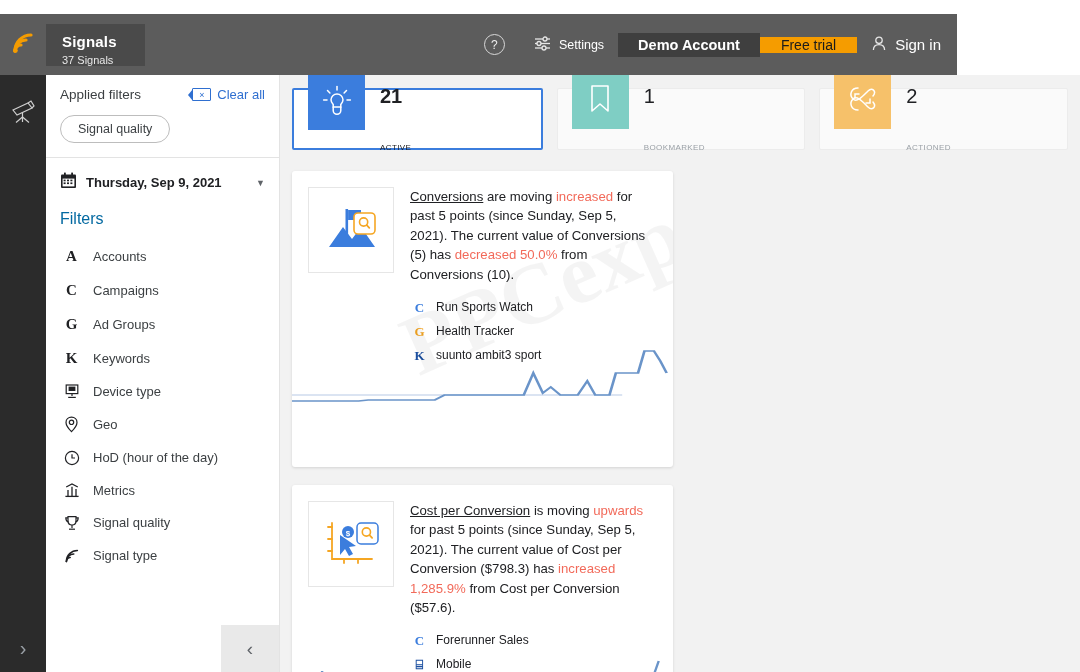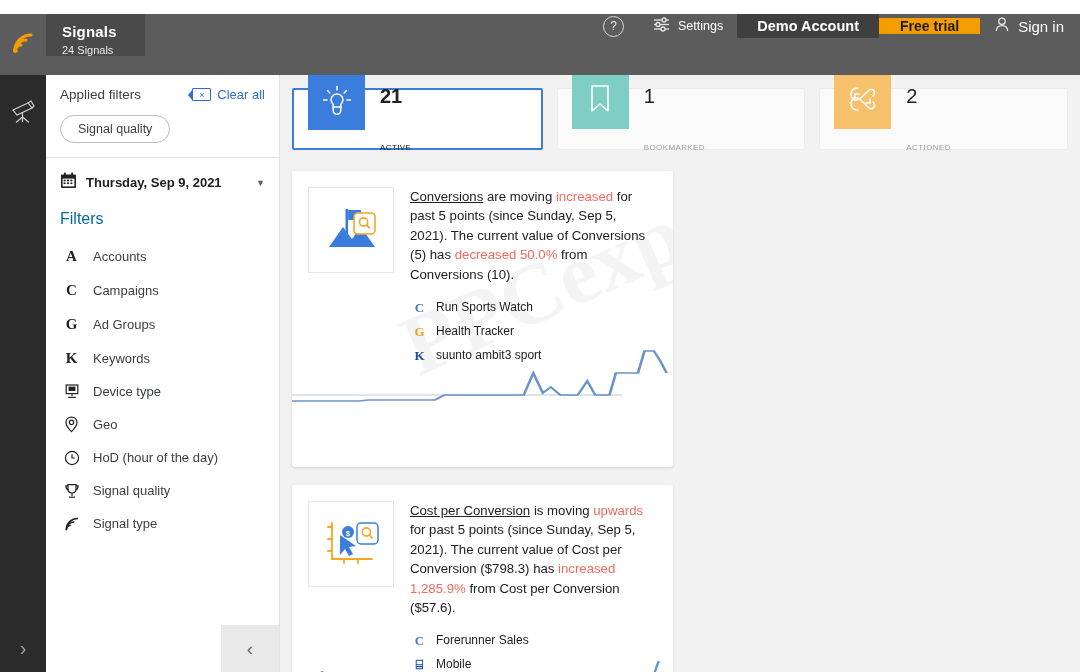--- a/index.html
+++ b/index.html
@@ -28,22 +28,22 @@
     background: #2b2b2b;
   }
   .rail-bottom {
     position: absolute; bottom: 0; left: 0; width: 46px; height: 47px;
     display: flex; align-items: center; justify-content: center;
     background: #2b2b2b; color: #9aa0a6; font-size: 20px;
   }
 
   
   .header {
-    position: absolute; left: 46px; top: 14px; width: 1034px; height: 61px;
-    background: #5c5c5c; display: flex; align-items: flex-start;
+    position: absolute; left: 46px; top: 14px; width: 911px; height: 61px;
+    background: #5c5c5c; display: flex; align-items: center;
   }
   .brand {
     width: 99px; background: #4a4a4a; padding: 9px 0 0 16px; color: #fff;
   }
   .brand-title { font-size: 15px; font-weight: bold; line-height: 18px; letter-spacing: .2px; }
   .brand-sub { font-size: 11px; margin-top: 3px; color: #e8e8e8; }
   .header-spacer { flex: 1; }
   .header-right { display: flex; align-items: stretch; }
   .hdr-btn {
     display: flex; align-items: center; gap: 7px; padding: 0 14px;
@@ -53,21 +53,21 @@
     width: 21px; height: 21px; border: 1.4px solid #d8d8d8; border-radius: 50%;
     display: flex; align-items: center; justify-content: center;
     font-size: 12px; color: #eee;
   }
   .demo-acct {
     display: flex; align-items: center; padding: 0 20px;
     background: #3f3f3f; color: #fff; font-size: 14.5px; font-weight: bold; cursor: pointer;
   }
   .free-trial {
     display: flex; align-items: center; padding: 0 21px; margin: 4px 0;
-    background: #f59c00; color: #1b1b1b; font-size: 14px; font-weight: bold; cursor: pointer;
+    background: #f59c00; color: #1b1b1b; font-size: 14px; font-weight: normal; cursor: pointer;
   }
   .signin { display: flex; align-items: center; gap: 8px; padding: 0 16px 0 14px; color: #fff; font-size: 15px; cursor: pointer;}
 
   
   .sidebar {
     position: absolute; left: 46px; top: 75px; width: 234px; height: 597px;
     background: #fff; border-right: 1px solid #e3e3e3;
   }
   .applied-head {
     display: flex; align-items: center; justify-content: space-between;
@@ -203,21 +203,21 @@
       </span>
     </div>
     <div class="rail-bottom">
       <span>›</span>
     </div>
   </div>
 
   <div class="header">
     <div class="brand">
       <div class="brand-title">Signals</div>
-      <div class="brand-sub">24 Signals</div>
+      <div class="brand-sub">37 Signals</div>
     </div>
     <div class="header-spacer"></div>
     <div class="header-right">
       <div class="hdr-btn">
         <span class="help-circle">?</span>
       </div>
       <div class="hdr-btn">
         <span>
           <svg width="19" height="17" viewBox="0 0 19 17" fill="none" stroke="#e6e6e6" stroke-width="1.3">
             <path d="M2 4 H17"></path>
@@ -315,20 +315,32 @@
         <span>Geo</span>
       </div>
       <div class="filter-item">
         <span class="filter-ico">
           <svg width="16" height="16" viewBox="0 0 16 16" fill="none" stroke="#202124" stroke-width="1.2">
             <circle cx="8" cy="8" r="6.6"></circle>
               <path d="M8 4.2 V8 H11"></path>
           </svg>
         </span>
         <span>HoD (hour of the day)</span>
+      </div>
+      <div class="filter-item">
+        <span class="filter-ico">
+          <svg width="16" height="15" viewBox="0 0 16 15" fill="none" stroke="#202124" stroke-width="1.3">
+            <path d="M1.4 13.4 H14.6"></path>
+            <path d="M4 13 V7"></path>
+              <path d="M8 13 V3.8"></path>
+              <path d="M12 13 V6"></path>
+            <path d="M2.2 4 L8 1 L13.8 4"></path>
+          </svg>
+        </span>
+        <span>Metrics</span>
       </div>
       <div class="filter-item">
         <span class="filter-ico">
           <svg width="16" height="16" viewBox="0 0 16 16" fill="none" stroke="#202124" stroke-width="1.2">
             <path d="M4 1.6 H12 V6 C12 8.4 10.2 10 8 10 C5.8 10 4 8.4 4 6 Z"></path>
             <path d="M4 2.8 H1.8 C1.8 5.4 3 6.6 4.4 6.9"></path>
             <path d="M12 2.8 H14.2 C14.2 5.4 13 6.6 11.6 6.9"></path>
             <path d="M8 10 V13"></path>
               <path d="M5 14.2 H11"></path>
           </svg>

